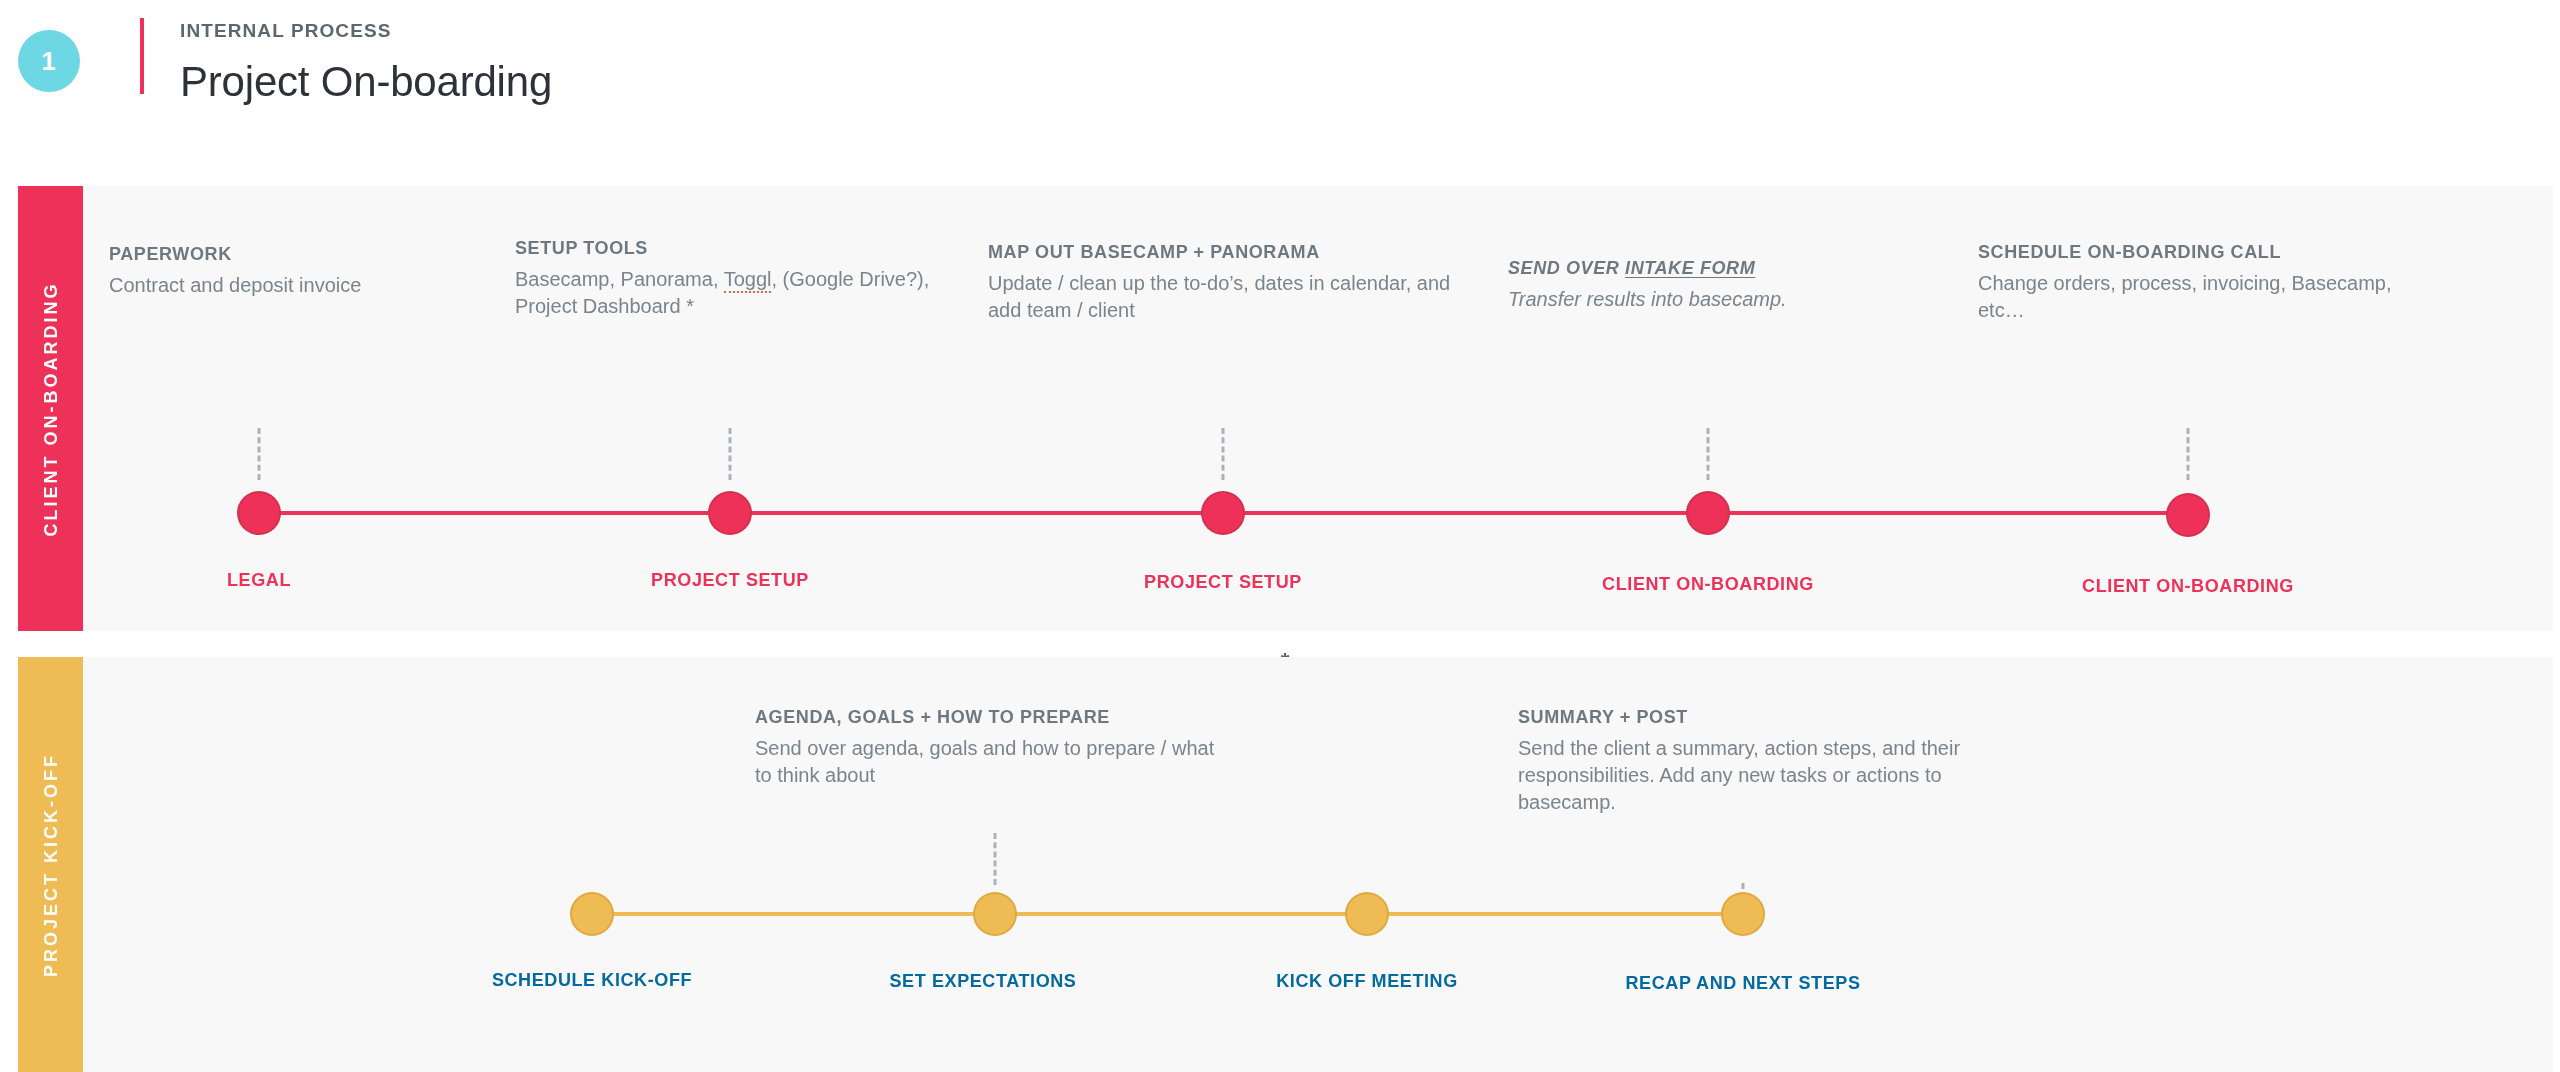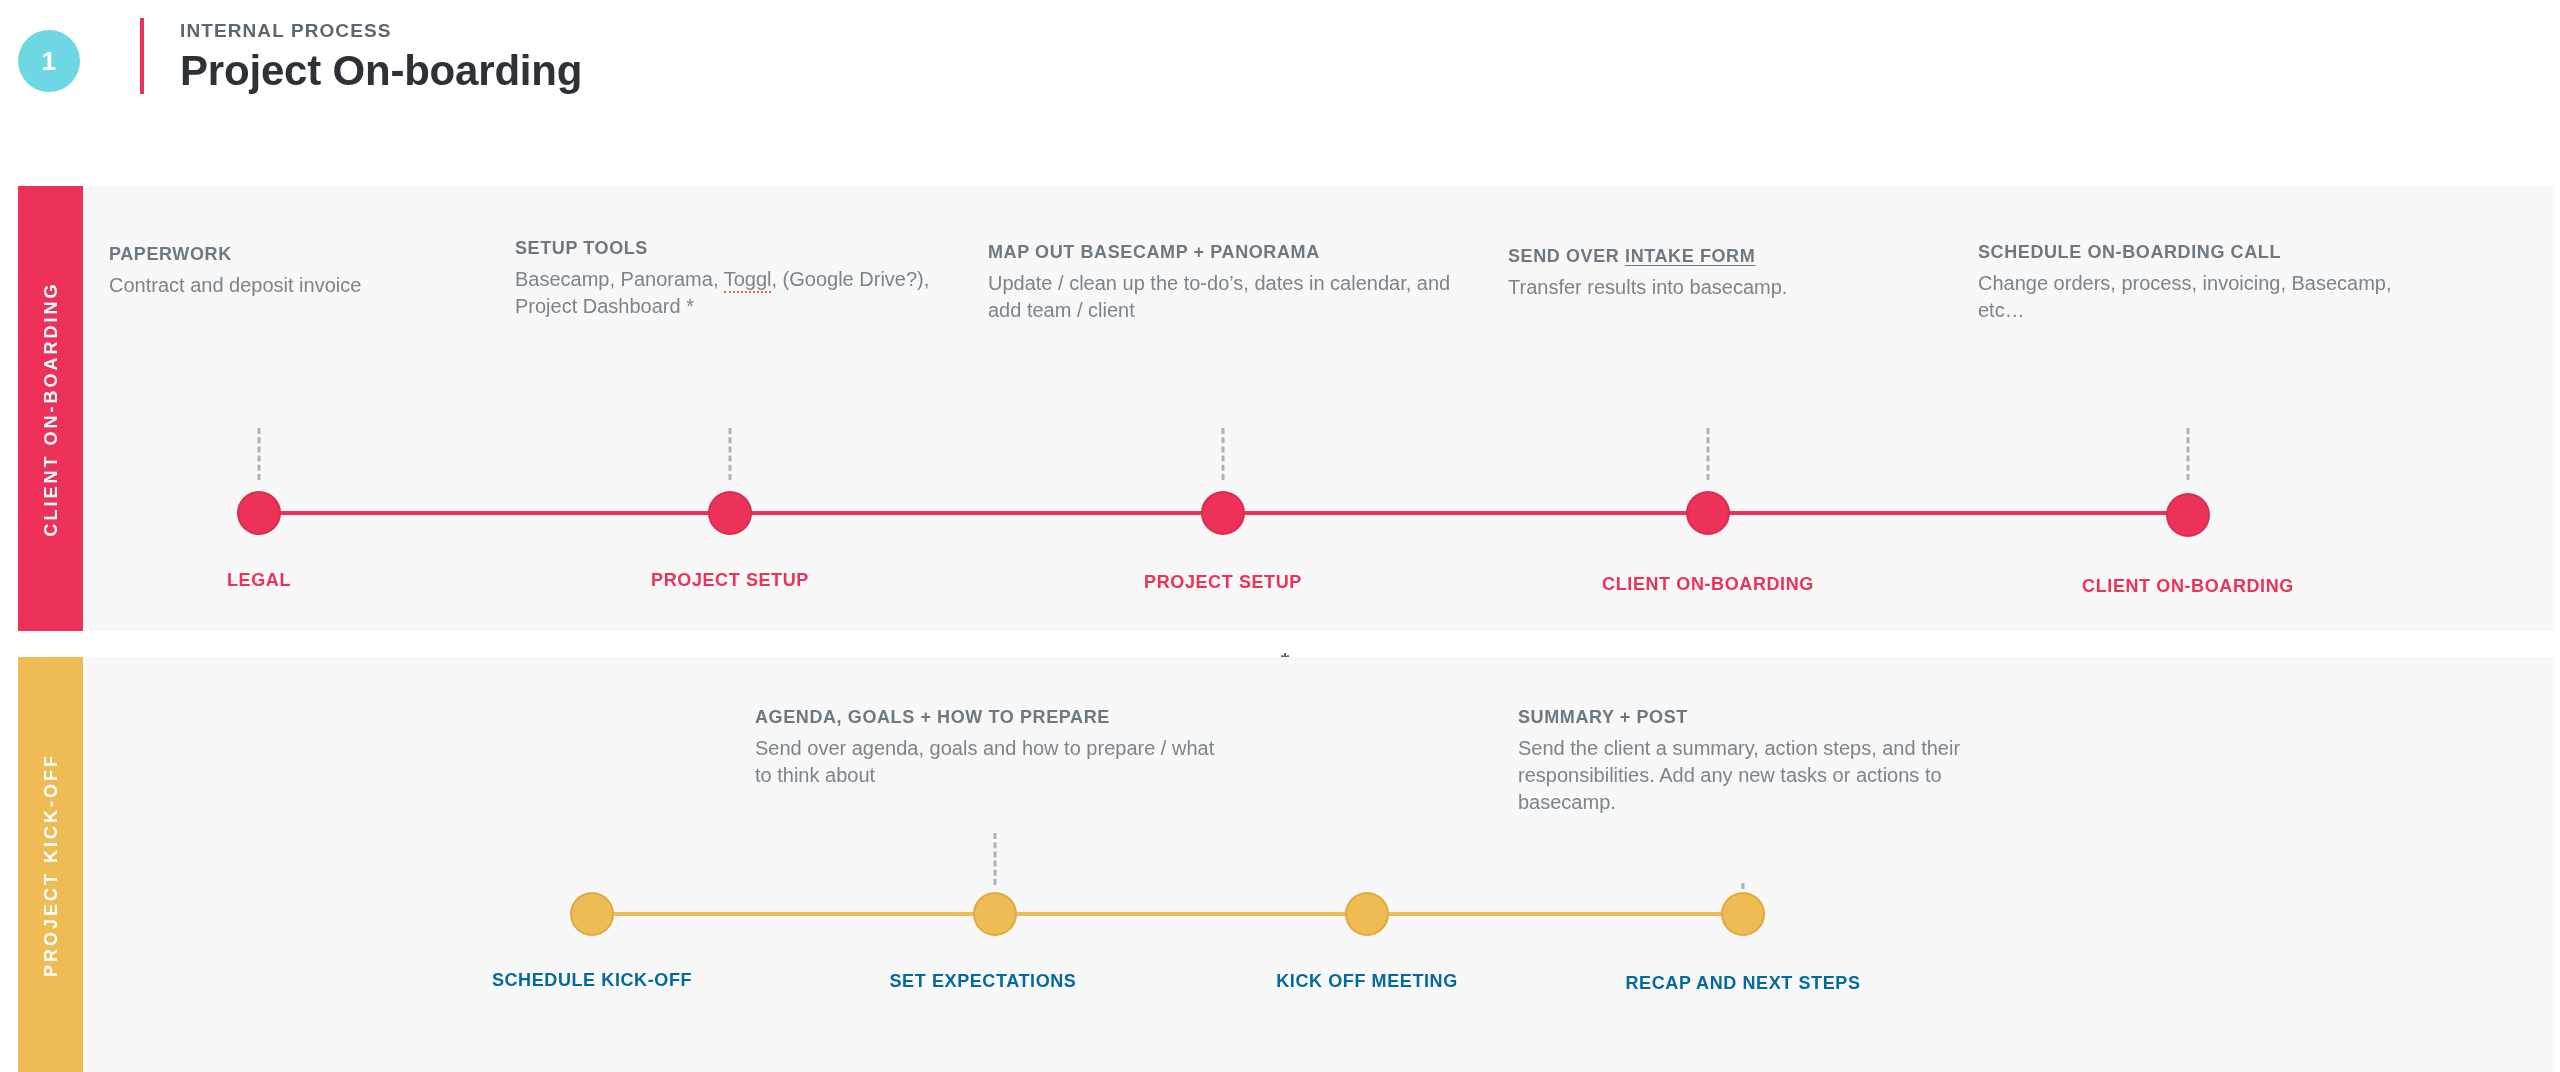--- a/index.html
+++ b/index.html
@@ -25,22 +25,22 @@
     position: absolute; left: 140px; top: 18px;
     width: 4px; height: 76px; background: #EE3158;
   }
   .header-text { position: absolute; left: 180px; top: 20px; }
   .kicker {
     font-size: 19px; font-weight: 700; letter-spacing: 1.1px;
     color: #5C6770; text-transform: uppercase;
     line-height: 1.2;
   }
   .headline {
-    font-size: 42px; font-weight: 700; color: #2C3238;
-    line-height: 1.15; margin-top: 4px; letter-spacing: -0.2px;
+    font-size: 42px; font-weight: 400; color: #2C3238;
+    line-height: 1.15; margin-top: 15px; letter-spacing: -0.2px;
   }
 
   
   .row { position: absolute; left: 18px; }
   .row-band {
     position: absolute; left: 0; top: 0;
     width: 65px; height: 100%;
   }
   .row-band span {
     position: absolute; left: 50%; top: 50%;
@@ -144,21 +144,21 @@
       <div class="node-text" style="left:647px; top:50px; width:430px;">
         <div class="node-title">SETUP TOOLS</div>
         <div class="node-desc"><span>Basecamp, Panorama, </span><span class="spell">Toggl</span><span>, (Google Drive?), Project Dashboard *</span></div>
       </div>
 
       <div class="node-text" style="left:1140px; top:54px; width:470px;">
         <div class="node-title">MAP OUT BASECAMP + PANORAMA</div>
         <div class="node-desc">Update / clean up the to-do’s, dates in calendar, and add team / client</div>
       </div>
 
-      <div class="node-text" style="left:1625px; top:58px; width:400px;">
+      <div class="node-text" style="left:1625px; top:70px; width:400px;font-style:italic;">
         <div class="node-title"><span>SEND OVER </span><span class="u">INTAKE FORM</span></div>
         <div class="node-desc">Transfer results into basecamp.</div>
       </div>
 
       <div class="node-text" style="left:2105px; top:54px; width:420px;">
         <div class="node-title">SCHEDULE ON-BOARDING CALL</div>
         <div class="node-desc">Change orders, process, invoicing, Basecamp, etc…</div>
       </div>
 
       <div class="dotted" style="left:176px; top:242px; height:52px;"></div>

